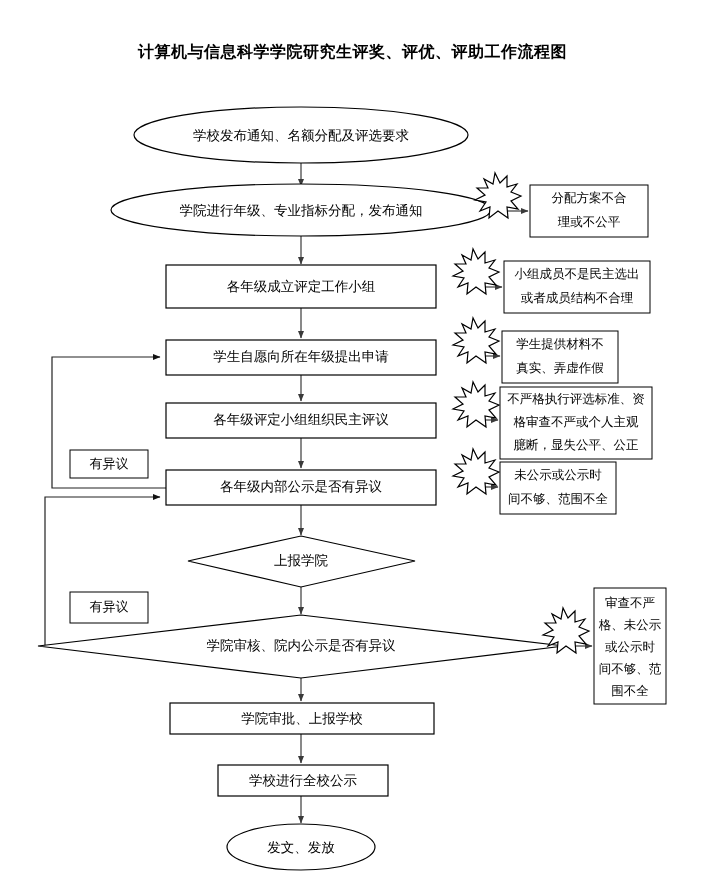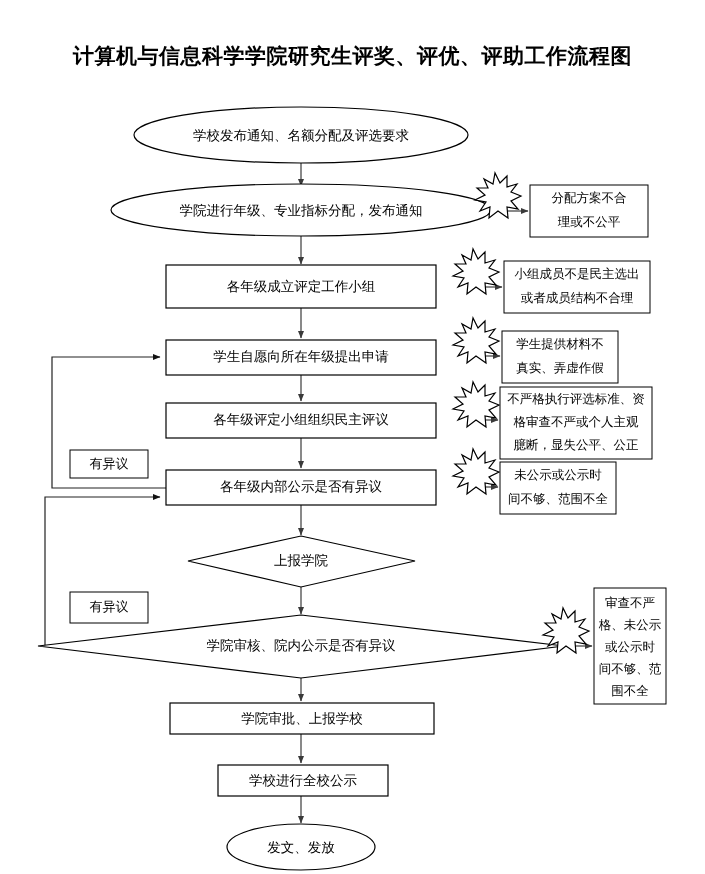--- a/index.html
+++ b/index.html
@@ -19,21 +19,21 @@
     width: 705px;
     height: 874px;
   }
   .page-title {
     position: absolute;
     left: 0;
     top: 42px;
     width: 705px;
     text-align: center;
     font-family: "Liberation Serif", "DejaVu Serif", serif;
-    font-size: 21px;
+    font-size: 16px;
     font-weight: bold;
     color: #000000;
     letter-spacing: 0.5px;
   }
   svg.diagram {
     position: absolute;
     left: 0;
     top: 0;
     width: 705px;
     height: 874px;

